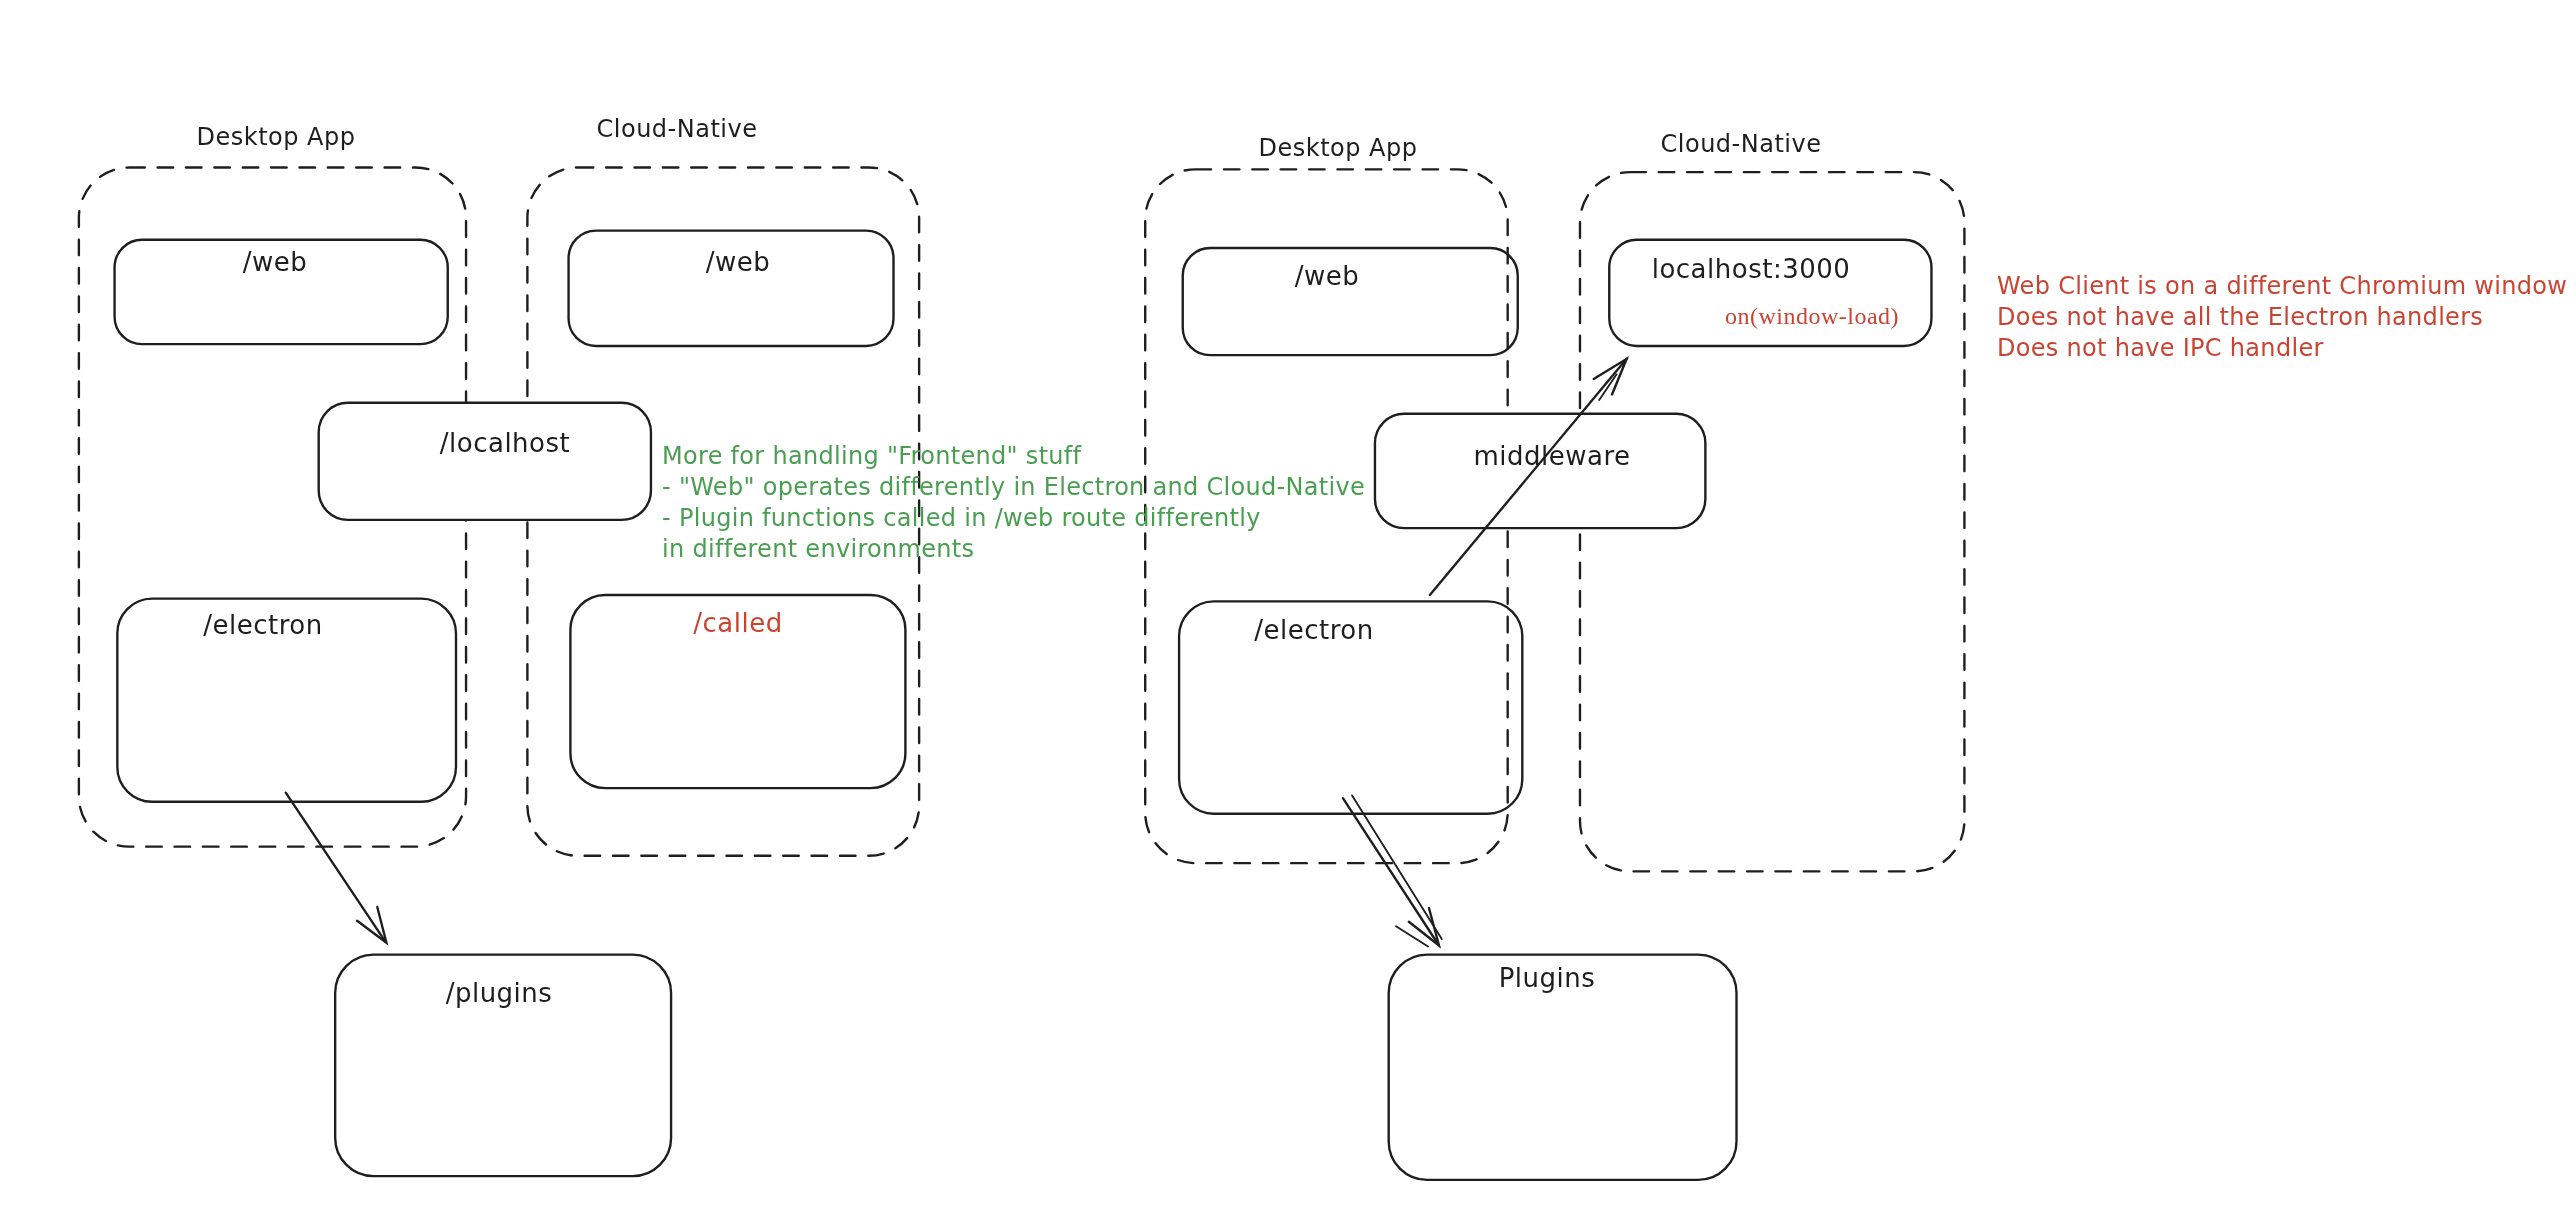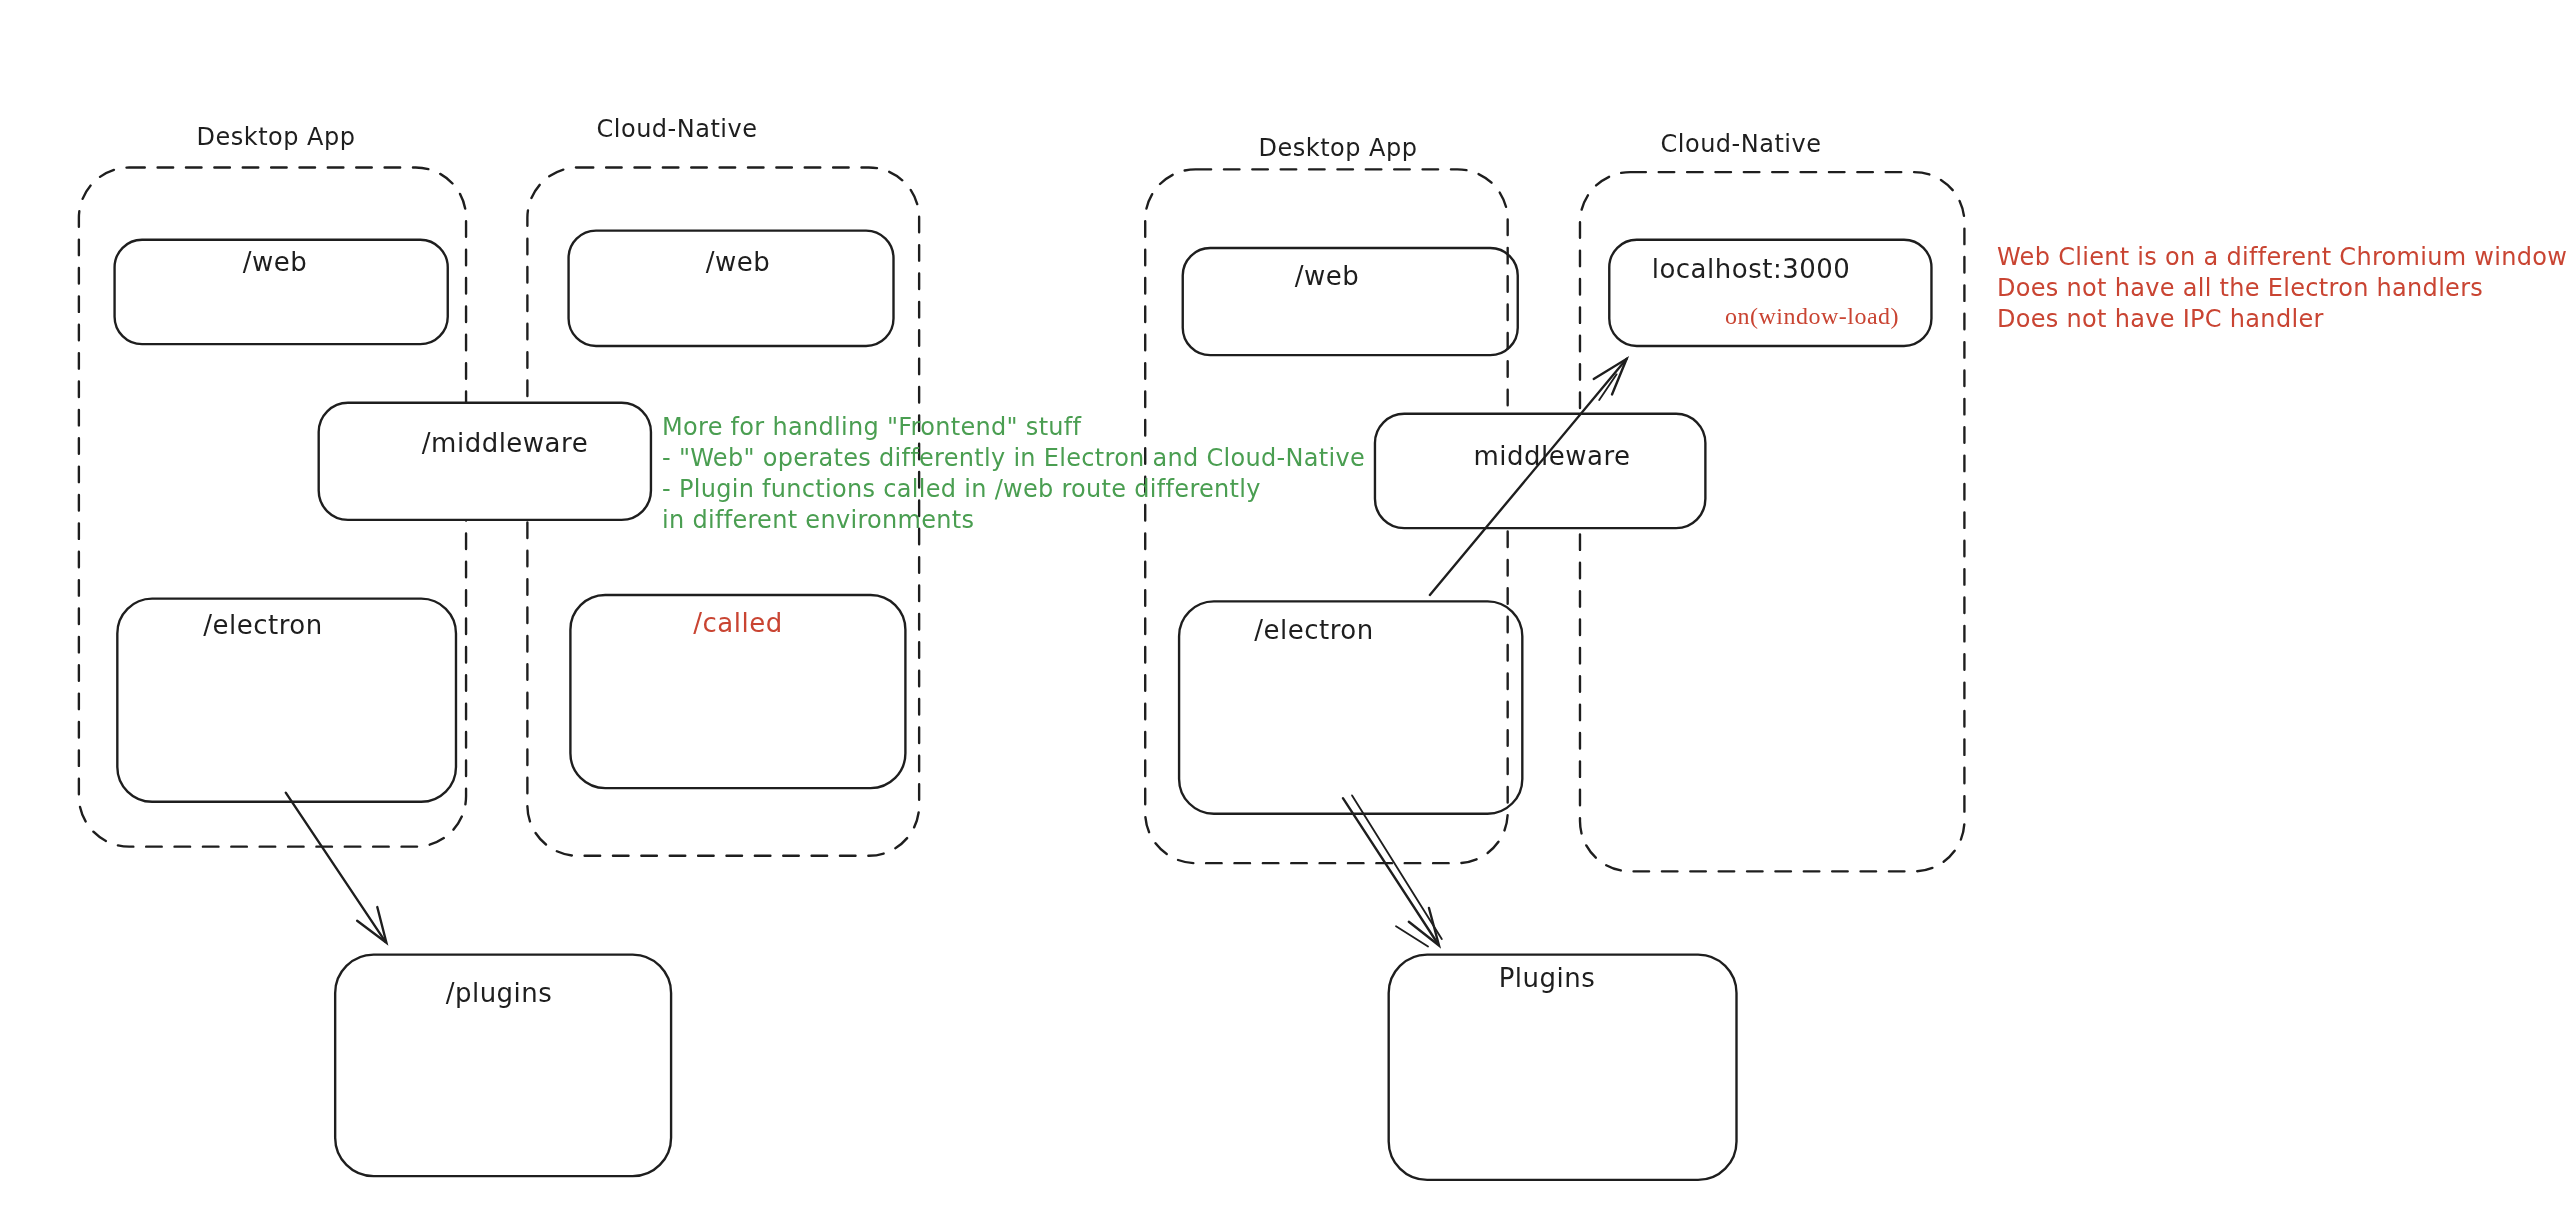--- a/index.html
+++ b/index.html
@@ -23,20 +23,21 @@
   }
   .title{font-size:24px;}
   .red-text{color:#c94432;}
   .green-text{color:#4a9e51;}
   .note{
     position:absolute;
     font-size:24px;
     line-height:31px;
     white-space:nowrap;
     letter-spacing:0.3px;
+    margin-top:29px;
   }
   .note div{white-space:nowrap;}
 </style>
 </head>
 <body>
 
 <div class="stage">
 
   <svg class="canvas" width="2576" height="1232" viewBox="0 0 2814 1346" fill="none" stroke="#1e1e1e" stroke-width="2.6" stroke-linecap="round">
 
@@ -70,21 +71,21 @@
     <line x1="1477" y1="869" x2="1575" y2="1026" stroke-width="2"></line>
     <path d="M1539,1007 L1572,1033 L1561,992"></path>
     <line x1="1525" y1="1012" x2="1560" y2="1034" stroke-width="2"></line>
   </svg>
 
   <div class="lbl title" style="left:276px;top:123px;">Desktop App</div>
   <div class="lbl title" style="left:677px;top:115px;">Cloud-Native</div>
 
   <div class="lbl" style="left:275px;top:247px;">/web</div>
   <div class="lbl" style="left:738px;top:247px;">/web</div>
-  <div class="lbl" style="left:505px;top:428px;">/middleware</div>
+  <div class="lbl" style="left:505px;top:428px;">/localhost</div>
   <div class="lbl" style="left:263px;top:610px;">/electron</div>
   <div class="lbl red-text" style="left:738px;top:608px;">/called</div>
   <div class="lbl" style="left:499px;top:978px;">/plugins</div>
 
   <div class="note green-text" style="left:662px;top:412px;">
     <div>More for handling "Frontend" stuff</div>
     <div>- "Web" operates differently in Electron and Cloud-Native</div>
     <div>- Plugin functions called in /web route differently</div>
     <div>in different environments</div>
   </div>

